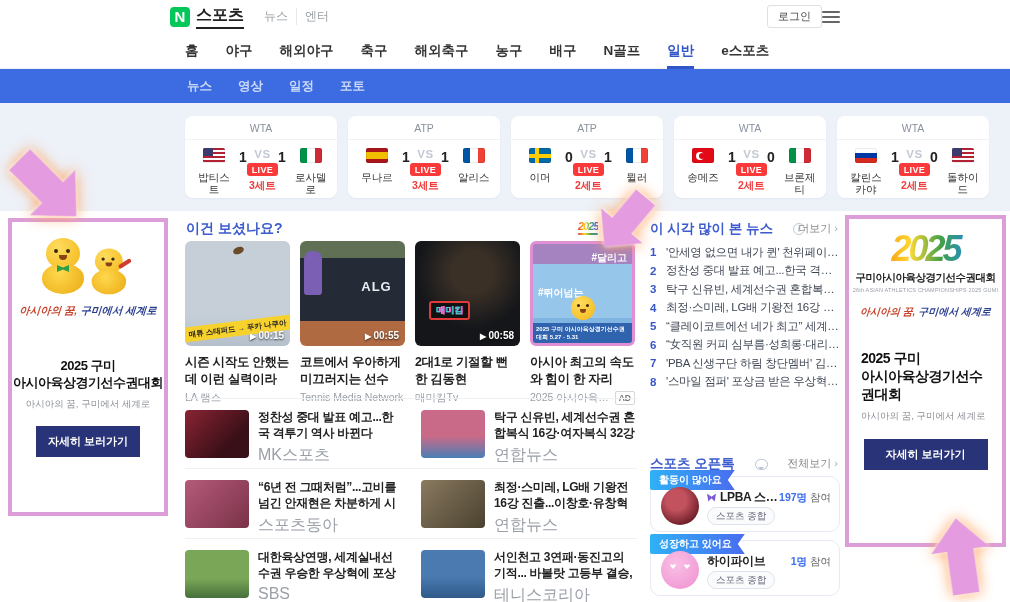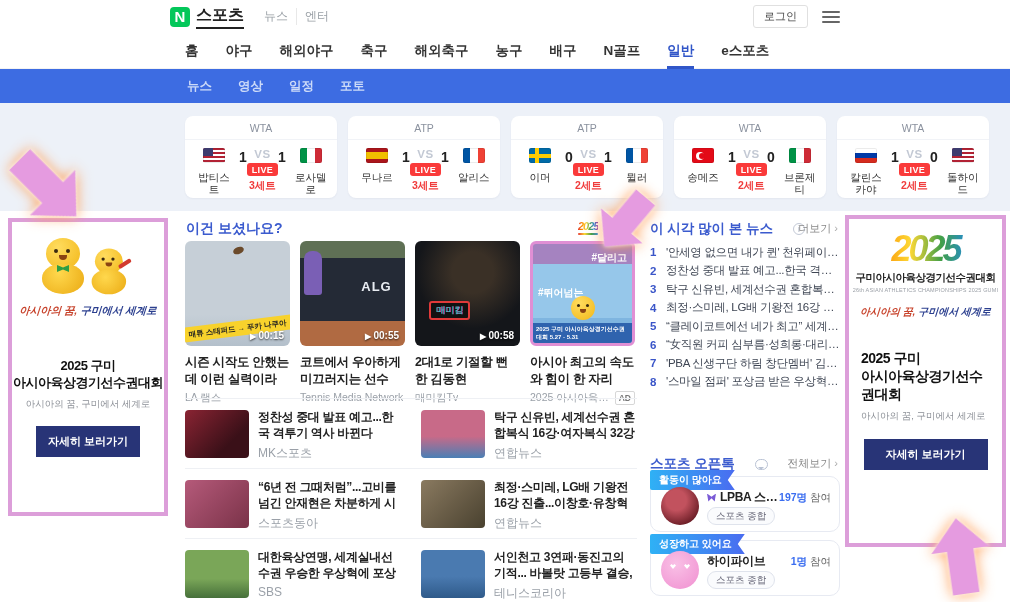--- a/index.html
+++ b/index.html
@@ -8,21 +8,21 @@
   .page { position:relative; width:1010px; height:602px; overflow:hidden; background:#fff; }
 
   
   .hdr { position:absolute; left:0; top:0; width:100%; height:33px; background:#fff; }
   .hdr-in { position:absolute; left:170px; right:170px; top:0; height:33px; display:flex; align-items:center; }
   .n-box { width:20px; height:20px; background:#03c75a; border-radius:4px; color:#fff; font-weight:900; font-size:15px; display:flex; align-items:center; justify-content:center; }
   .brand { margin-left:6px; font-size:16px; font-weight:800; color:#222; border-bottom:2px solid #222; padding-bottom:1px; }
   .hdr-links { display:flex; align-items:center; margin-left:12px; }
   .hdr-link { font-size:12px; color:#9aa0a6; padding:0 8px; cursor:pointer; }
   .hdr-link + .hdr-link { border-left:1px solid #e8e8e8; }
-  .hdr-right { margin-left:auto; display:flex; align-items:center; gap:14px; }
+  .hdr-right { margin-left:auto; display:flex; align-items:center; }
   .login-btn { border:1px solid #e0e0e0; border-radius:3px; background:#fff; padding:3px 10px; font-size:11px; color:#444; cursor:pointer; }
   .menu-icon { width:18px; height:12px; display:flex; flex-direction:column; justify-content:space-between; cursor:pointer; }
   .menu-icon span { display:block; height:2px; background:#666; border-radius:1px; }
 
   
   .tabs { position:absolute; left:0; top:33px; width:100%; height:36px; background:#fff; border-bottom:1px solid #f3f3f3; }
   .tabs-in { position:absolute; left:185px; top:0; height:36px; display:flex; gap:27px; }
   .tab { position:relative; height:36px; display:flex; align-items:center; font-size:13.5px; font-weight:700; color:#333; cursor:pointer; }
   .tab.active { color:#3156c8; }
   .tab.active::after { content:""; position:absolute; left:0; right:0; bottom:0; height:3px; background:#3156c8; }
@@ -108,21 +108,21 @@
   .vthumb { position:relative; width:105px; height:105px; border-radius:6px; overflow:hidden; }
   .dur { position:absolute; right:6px; bottom:5px; color:#fff; font-size:10px; font-weight:700; text-shadow:0 1px 2px rgba(0,0,0,.7); }
   .dur::before { content:"▶ "; font-size:8px; }
   .thumb1 { background:linear-gradient(180deg,#c6cfd7 0 70%,#b4c0cb); }
   .ball { position:absolute; left:48px; top:6px; width:11px; height:7px; background:#6b4a2a; border-radius:50%; transform:rotate(-20deg); }
   .ribbon1 { position:absolute; left:-8px; right:-8px; bottom:10px; height:15px; background:#f8d22c; transform:rotate(-7deg); color:#222; font-size:7.5px; font-weight:800; line-height:15px; text-align:center; white-space:nowrap; overflow:hidden; }
   .thumb2 { background:linear-gradient(180deg,#5f7055 0 16%,#242a36 16% 76%,#b06a42 76%); }
   .alg { position:absolute; left:0; right:0; top:38px; text-align:center; color:#e8ecf2; font-size:13px; font-weight:800; letter-spacing:1px;padding-left:48px; }
   .tplayer { position:absolute; left:4px; top:10px; width:18px; height:44px; background:#7a5fb5; border-radius:8px 8px 3px 3px; }
   .thumb3 { background:radial-gradient(circle at 55% 30%, #3a3026 0 22%, #14161a 60%); }
-  .memi { position:absolute; left:14px; bottom:26px; border:2px solid #e03a3a; border-radius:3px; background:#111; padding:1px 5px; font-size:9px; font-weight:400; color:#3ad6e0; text-shadow:1px 0 0 #e05ab8; }
+  .memi { position:absolute; left:14px; bottom:26px; border:2px solid #e03a3a; border-radius:3px; background:#111; padding:1px 5px; font-size:9px; font-weight:700; color:#3ad6e0; text-shadow:1px 0 0 #e05ab8; }
   .thumb4 { border:3px solid #e08fd4; background:linear-gradient(180deg,#a583c0 0 20%,#96c7ea 20% 75%,#7fb5e0 75%); }
   .ht1 { position:absolute; right:5px; top:7px; color:#fff; font-size:10px; font-weight:800; }
   .ht2 { position:absolute; left:5px; top:42px; color:#fff; font-size:10px; font-weight:800; }
   .mini-mascot { position:absolute; left:38px; top:52px; width:24px; height:24px; border-radius:50%; background:radial-gradient(circle at 35% 30%,#ffdc5e,#f2b719); }
   .mini-mascot::before { content:""; position:absolute; left:6px; top:8px; width:3px; height:3px; border-radius:50%; background:#3a2a10; box-shadow:9px 0 0 #3a2a10; }
   .mini-mascot::after { content:""; position:absolute; left:9px; top:13px; width:6px; height:4px; border-radius:0 0 6px 6px; background:#8a4312; }
   .t4bar { position:absolute; left:0; right:0; bottom:0; background:#2f63ae; color:#fff; font-size:6px; line-height:1.35; padding:2px 3px; font-weight:700; }
   .vtitle { margin-top:8px; font-size:12.5px; font-weight:700; color:#222; line-height:1.32; height:33px; overflow:hidden; letter-spacing:-.3px; }
   .vsrc { margin-top:4px; font-size:10.5px; color:#9aa0a8; display:flex; align-items:center; gap:4px; }
   .vsrc .src-txt { overflow:hidden; white-space:nowrap; text-overflow:ellipsis; }
@@ -133,21 +133,21 @@
   .ngrid .divider { position:absolute; left:0; right:0; height:1px; background:#eef0f4; }
   .nitem { position:absolute; width:216px; display:flex; gap:9px; cursor:pointer; }
   .nthumb { flex:none; width:64px; height:48px; border-radius:4px; }
   .nt1 { background:linear-gradient(135deg,#8a2433,#3a1018 70%); }
   .nt2 { background:linear-gradient(180deg,#c86a88 0 55%,#4a7fb5); }
   .nt3 { background:linear-gradient(135deg,#b55a7a,#7a3248); }
   .nt4 { background:linear-gradient(135deg,#8a7a60,#49412f); }
   .nt5 { background:linear-gradient(180deg,#7aa658 0 60%,#46703a); }
   .nt6 { background:linear-gradient(180deg,#4a7ab0 0 55%,#2f5a8a); }
   .ntitle { font-size:12px; font-weight:700; color:#222; line-height:1.3; max-height:31px; overflow:hidden; letter-spacing:-.3px; }
-  .nsrc { font-size:12px; color:#9aa0a8; margin-top:4px; }
+  .nsrc { font-size:16px; color:#9aa0a8; margin-top:4px; }
 
   
   .col-title { position:absolute; color:#3b5bce; font-size:13.5px; font-weight:800; display:flex; align-items:center; gap:20px; }
   .mv-title { left:650px; top:220px; }
   .info-icon { display:inline-block; width:12px; height:12px; border:1px solid #c3c9d6; border-radius:50%; color:#a6aebf; font-size:8.5px; line-height:11px; text-align:center; font-weight:400; }
   .info-icon::after { content:"i"; }
   .more-link { position:absolute; right:172px; font-size:11px; color:#888; cursor:pointer; }
   .more-link::after { content:" ›"; color:#aaa; }
   .mv-more { top:221px; }
   .mv-list { position:absolute; left:650px; top:243px; width:190px; }

